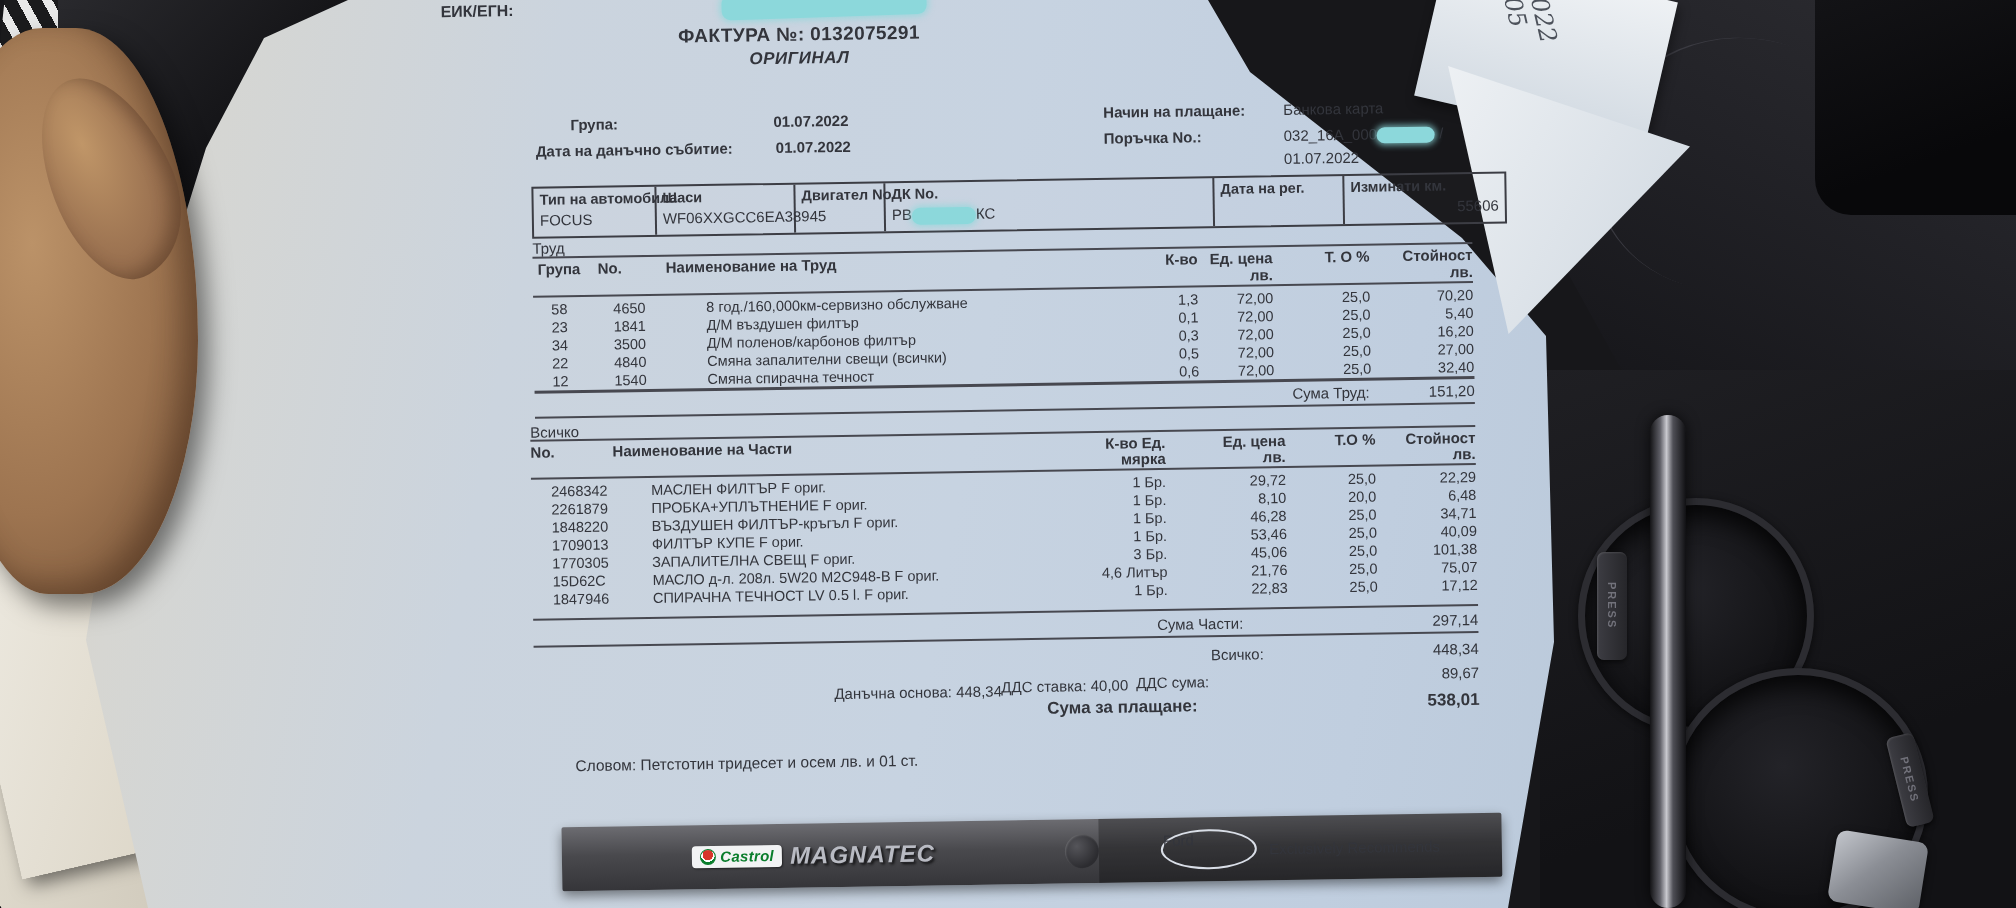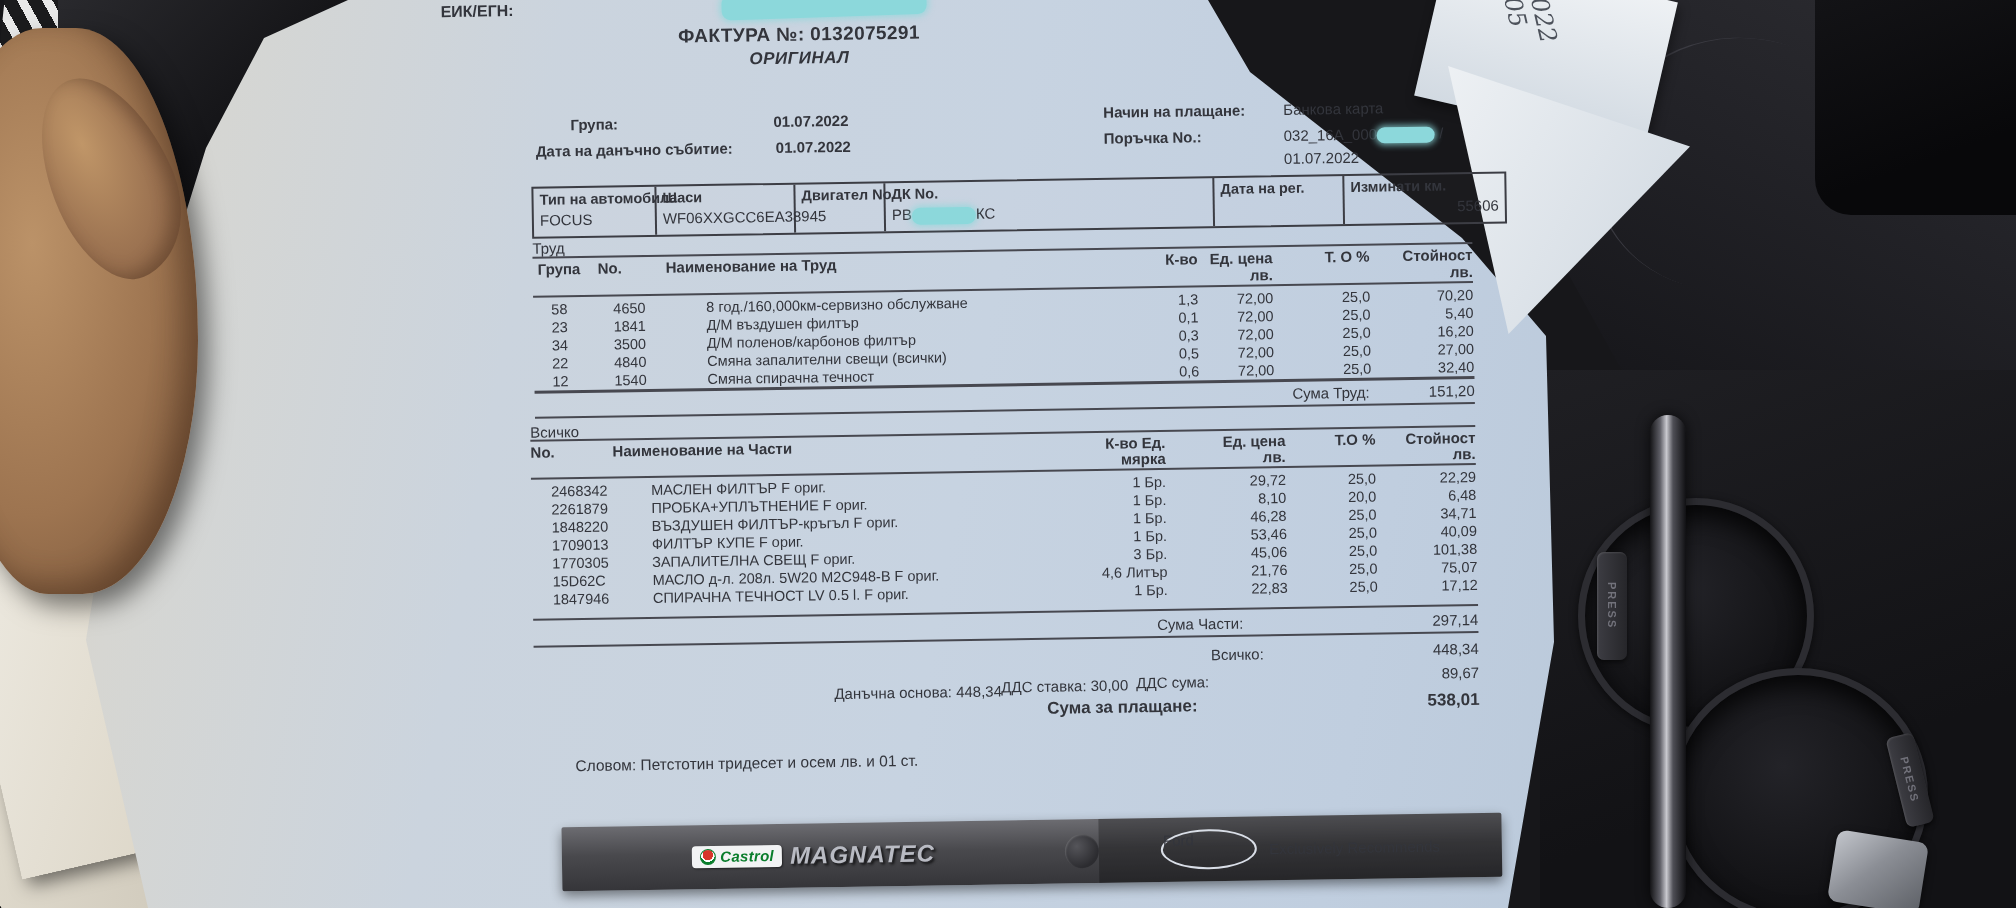--- a/index.html
+++ b/index.html
@@ -366,21 +366,21 @@
 
     <div class="abs sumlabel" style="left:95px;top:656px;width:730px;">Всичко:</div>
     <div class="abs sumvalue" style="left:840px;top:654px;width:200px;">448,34</div>
 
     <div class="abs" style="left:395px;top:689px;">
       <span>Данъчна основа:</span>
       <span>448,34</span>
     </div>
     <div class="abs" style="left:562px;top:685px;">
       <span>ДДС ставка:</span>
-      <span>30,00</span>
+      <span>40,00</span>
     </div>
     <div class="abs sumlabel" style="left:95px;top:683px;width:675px;">ДДС сума:</div>
     <div class="abs sumvalue" style="left:840px;top:678px;width:200px;">89,67</div>
 
     <div class="abs due" style="left:95px;top:706px;width:663px;text-align:right;">Сума за плащане:</div>
     <div class="abs due num" style="left:840px;top:704px;width:200px;">538,01</div>
 
     <div class="abs" style="left:135px;top:757px;font-size:15.5px;">Словом: Петстотин тридесет и осем лв. и 01 ст.</div>
 
     <div class="banner">

